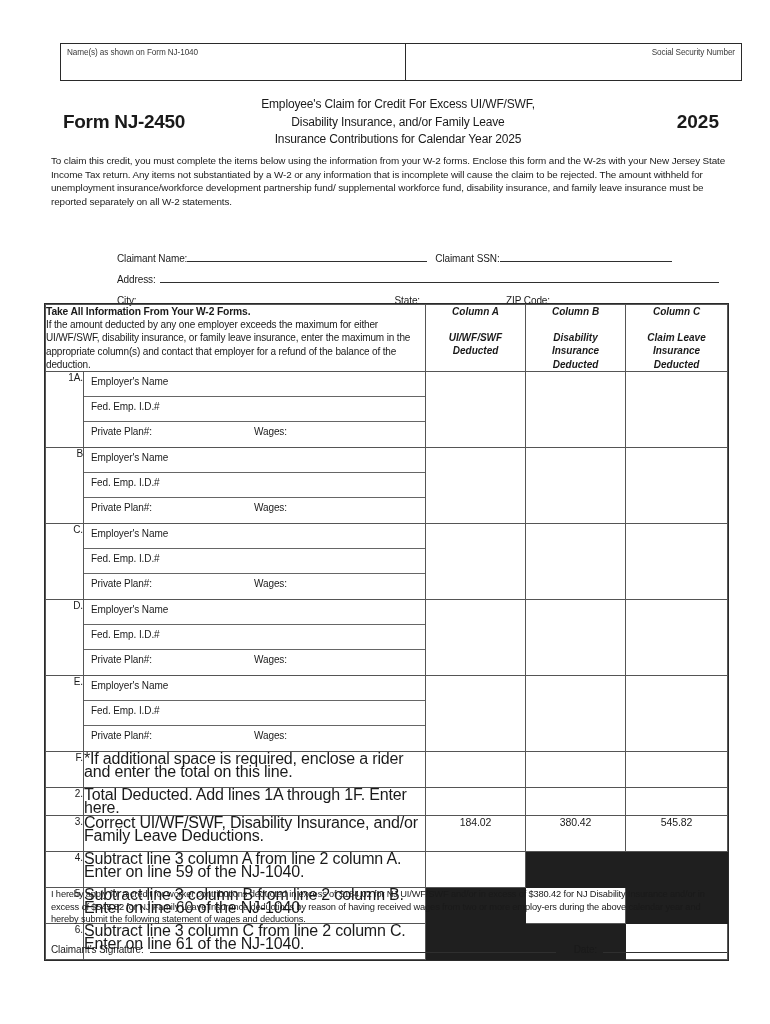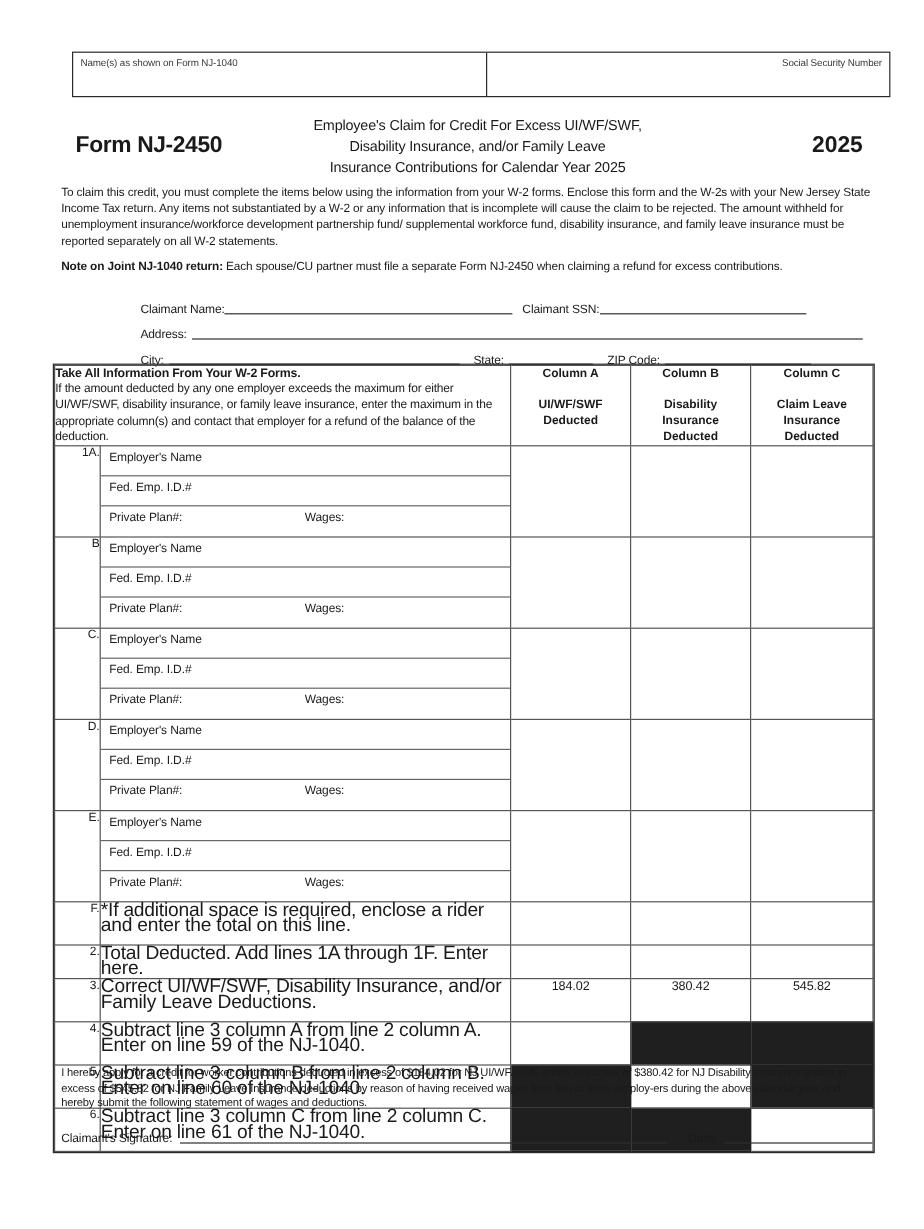--- a/index.html
+++ b/index.html
@@ -95,21 +95,21 @@
   .c-c     { width: 102px; }
 
   
   .hdr-desc {
     padding: 5px 7px 6px 7px;
     font-size: 10px; line-height: 13.2px; letter-spacing: -0.15px;
   }
   .hdr-desc .h1 { font-weight: bold; font-size: 10.3px; }
   .hdr-col {
     text-align: center; padding: 5px 3px 6px 3px;
-    font-size: 10px; line-height: 13.2px; font-weight: bold;
+    font-size: 10px; line-height: 13.2px; font-weight: bold; font-style: italic;
   }
   .hdr-col .cname { margin-bottom: 13px; }
 
   
   .emp-label {
     text-align: right; padding: 4px 6px 0 0;
     font-size: 10px; letter-spacing: -0.1px;
   }
   .emp-cell { padding: 0; }
   .subline {
@@ -166,21 +166,20 @@
     <div class="form-title">
       <div>Employee's Claim for Credit For Excess UI/WF/SWF,</div>
       <div>Disability Insurance, and/or Family Leave</div>
       <div>Insurance Contributions for Calendar Year 2025</div>
     </div>
     <div class="form-year">2025</div>
   </div>
 
   <div class="intro">
     <div>To claim this credit, you must complete the items below using the information from your W-2 forms. Enclose this form and the W-2s with your New Jersey State Income Tax return. Any items not substantiated by a W-2 or any information that is incomplete will cause the claim to be rejected. The amount withheld for unemployment insurance/workforce development partnership fund/ supplemental workforce fund, disability insurance, and family leave insurance must be reported separately on all W-2 statements.</div>
-    <div class="note"><b>Note on Joint NJ-1040 return:</b><span> Each spouse/CU partner must file a separate Form NJ-2450 when claiming a refund for excess contributions.</span></div>
   </div>
 
   <div class="fillins">
     <div class="fillrow">
       <div class="indent"></div>
       <div class="lbl">Claimant Name:</div>
       <div class="rule" style="width:240px"></div>
       <div class="lbl" style="margin-left:8px">Claimant SSN:</div>
       <div class="rule" style="width:172px"></div>
     </div>

